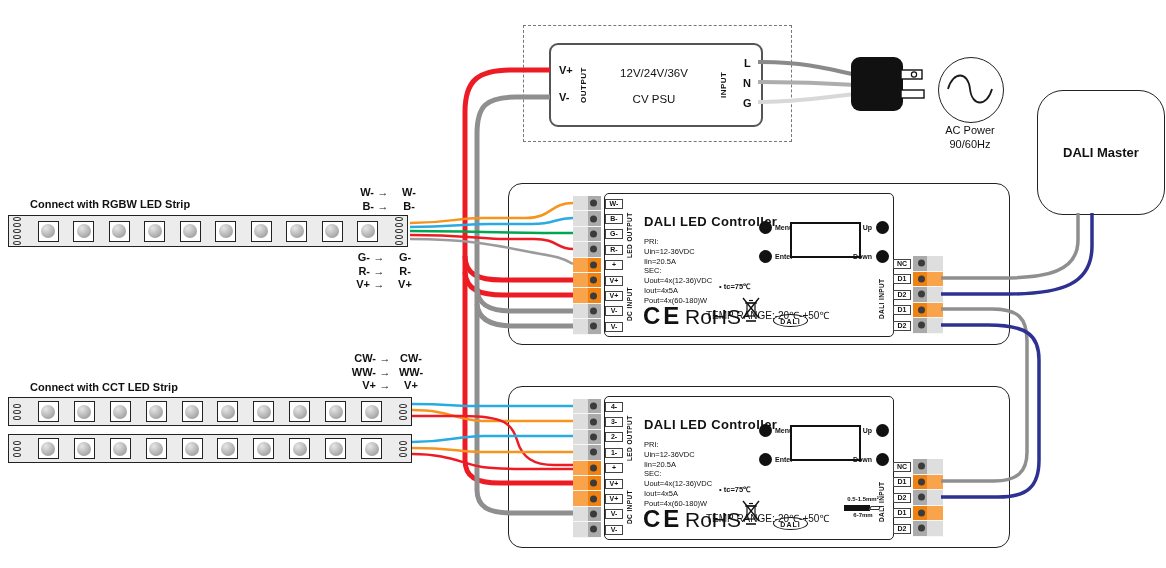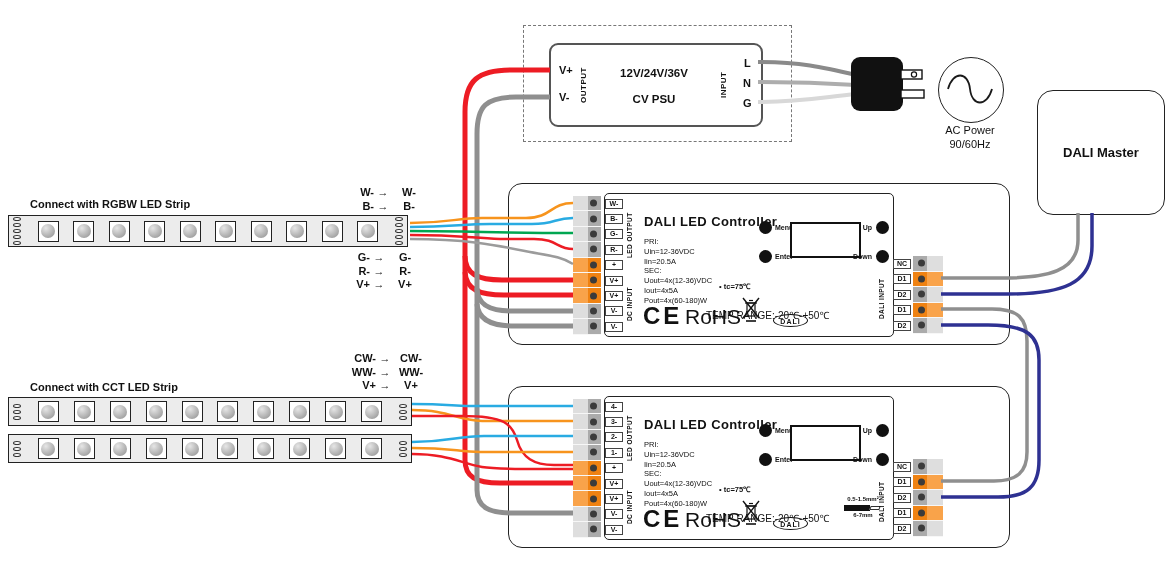--- a/index.html
+++ b/index.html
@@ -1,19 +1,19 @@
 <!DOCTYPE html>
 <html><head>
 <meta charset="utf-8">
 <style>
   html,body{margin:0;padding:0;background:#fff;}
   #canvas{position:relative;width:1166px;height:568px;background:#fff;overflow:hidden;
           font-family:"Liberation Sans",sans-serif;color:#111;}
   .abs{position:absolute;}
-  .b{font-weight:bold;}
+  .b{font-weight:normal;}
 
   
   .strip{position:absolute;background:#ececec;border:1.5px solid #222;box-sizing:border-box;
          display:flex;align-items:center;padding:0 2px;}
   .pins{display:flex;flex-direction:column;gap:2px;margin:0 2px;}
   .pin{width:8px;height:4px;border:1px solid #333;border-radius:50%;background:#fff;box-sizing:border-box;}
   .ledrow{flex:1;display:flex;justify-content:space-evenly;align-items:center;}
   .led{width:21px;height:21px;background:#fff;border:1.5px solid #222;box-sizing:border-box;
        display:flex;align-items:center;justify-content:center;}
   .chip{width:14px;height:14px;border-radius:50%;background:radial-gradient(circle at 35% 30%,#e6e6e6,#8d8d8d);}
@@ -290,21 +290,21 @@
     <div class="vtext" style="left:168px;top:15px;height:50px;">INPUT</div>
     <div class="psu-term" style="left:193px;top:12px;">L</div>
     <div class="psu-term" style="left:192px;top:32px;">N</div>
     <div class="psu-term" style="left:192px;top:52px;">G</div>
   </div>
 
   <div class="accircle" style="left:938px;top:57px;"></div>
   <div class="ac-label" style="left:930px;top:124px;">AC Power</div>
   <div class="ac-label" style="left:930px;top:138px;">90/60Hz</div>
 
-  <div class="master" style="left:1037px;top:90px;width:126px;height:123px;">
+  <div class="master" style="left:1037px;top:90px;width:126px;height:123px;border-radius:26px;">
     <span>DALI Master</span>
   </div>
 
   <div class="ctrl" style="left:508px;top:183px;">
     <div class="ctrl-body"></div>
     <div class="tstrip" style="left:64px;top:12px;">
         <div class="trow">
           <span class="dot"></span>
         </div>
         <div class="trow">

